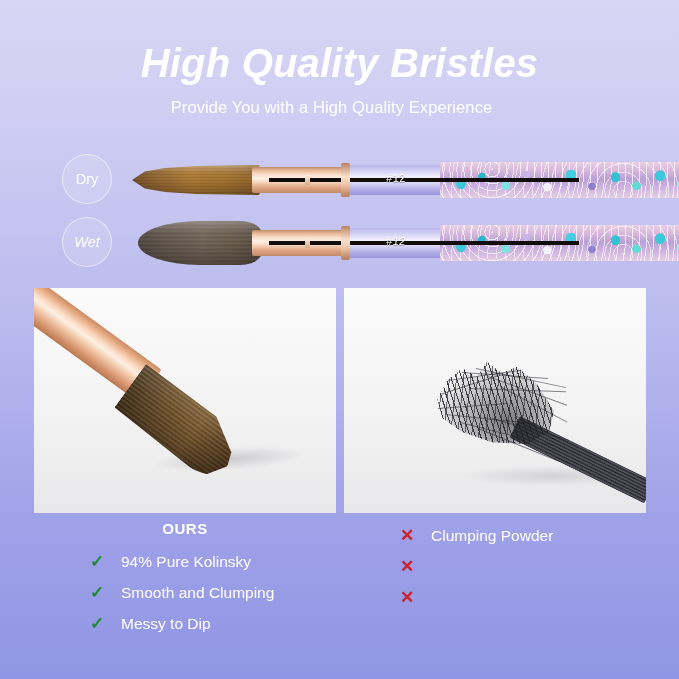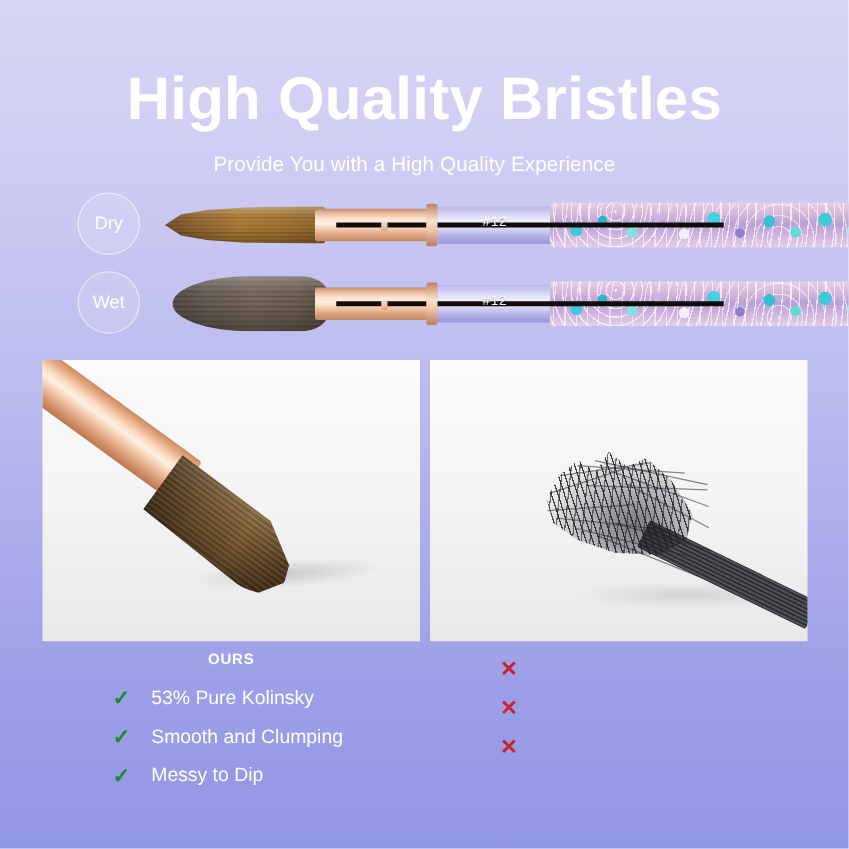--- a/index.html
+++ b/index.html
@@ -22,44 +22,45 @@
 
   
   .header-block {
     position: absolute;
     top: 36px;
     left: 0;
     width: 679px;
     text-align: center;
   }
   .main-title {
-    font-size: 48px;
+    font-size: 40px;
     font-weight: bold;
     color: #ffffff;
     letter-spacing: 0.2px;
     line-height: 1.15;
-    margin: 16px;
+    margin: 4px;
+    font-style: italic;
   }
   .sub-title {
     margin: 12px 16px 0 0;
     font-size: 16.5px;
     font-weight: normal;
     color: #ffffff;
     letter-spacing: 0.1px;
   }
 
   
   .brush-row {
     position: absolute;
     left: 0;
     width: 679px;
     height: 64px;
   }
   #brush-row-dry { top: 148px; }
-  #brush-row-wet { top: 211px; }
+  #brush-row-wet { top: 211px; font-style: italic; }
 
   .state-badge {
     position: absolute;
     left: 62px;
     top: 6px;
     width: 50px;
     height: 50px;
     border-radius: 50%;
     background: rgba(255,255,255,0.13);
     border: 1.3px solid rgba(255,255,255,0.55);
@@ -326,21 +327,21 @@
   .compare-col {
     position: absolute;
     top: 520px;
     width: 302px;
   }
   #compare-ours { left: 34px; }
   #compare-others { left: 344px; }
 
   .compare-heading {
     text-align: center;
-    font-size: 12px;
+    font-size: 15px;
     font-weight: bold;
     color: #ffffff;
     letter-spacing: 0.6px;
     margin: 0 0 9px 0;
   }
   .compare-list {
     list-style: none;
     margin: 0;
     padding: 0 0 0 56px;
   }
@@ -430,37 +431,38 @@
         <div class="stray" style="left: 8px; top: 50px; width: 70px; transform: rotate(-4deg);"></div>
         <div class="stray" style="left: 40px; top: 30px; width: 96px; transform: rotate(2deg);"></div>
       </div>
   </div>
 
   <div class="compare-col" id="compare-ours">
     <div class="compare-heading">OURS</div>
     <ul class="compare-list">
       <li>
         <span class="mark mark-check">✓</span>
-        <span>53% Pure Kolinsky</span>
+        <span>94% Pure Kolinsky</span>
       </li>
       <li>
         <span class="mark mark-check">✓</span>
         <span>Smooth and Clumping</span>
       </li>
       <li>
         <span class="mark mark-check">✓</span>
         <span>Messy to Dip</span>
       </li>
     </ul>
   </div>
 
   <div class="compare-col" id="compare-others">
     <ul class="compare-list">
       <li>
         <span class="mark mark-cross">✕</span>
+        <span>Clumping Powder</span>
       </li>
       <li>
         <span class="mark mark-cross">✕</span>
       </li>
       <li>
         <span class="mark mark-cross">✕</span>
       </li>
     </ul>
   </div>
 

